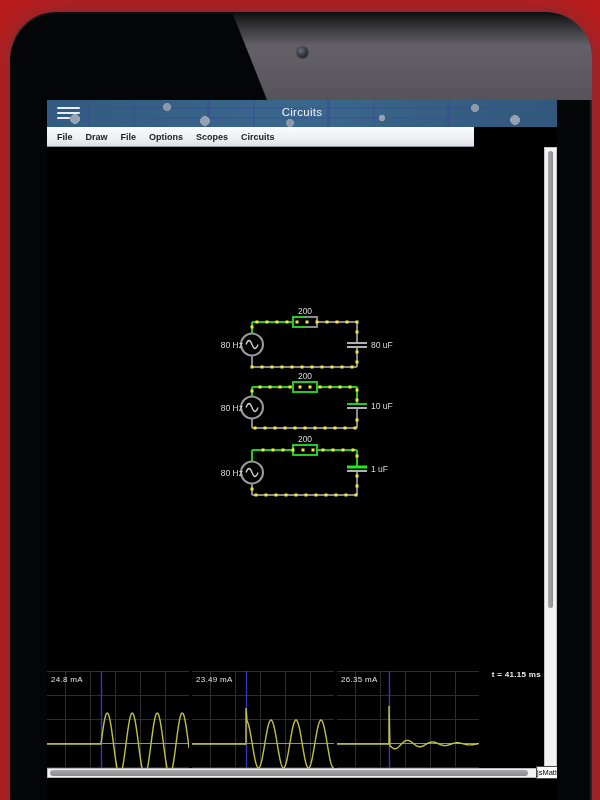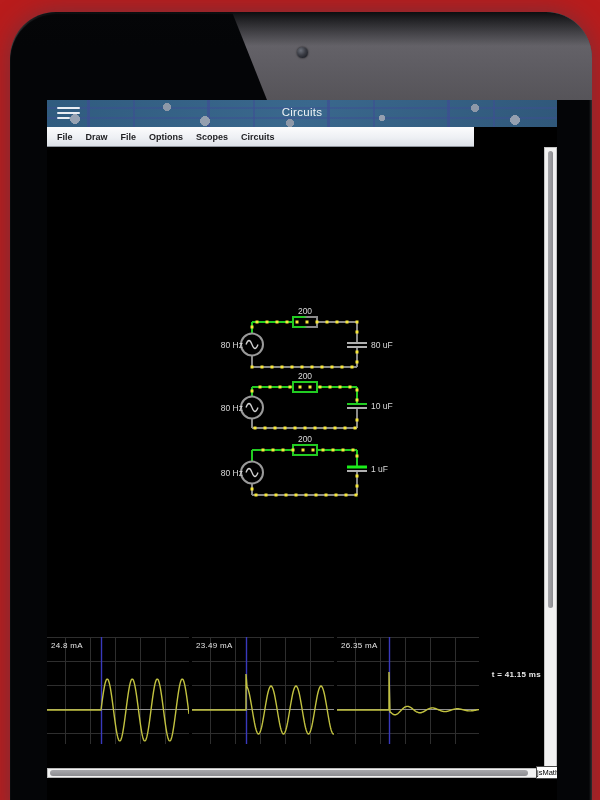--- a/index.html
+++ b/index.html
@@ -43,21 +43,21 @@
   .menubar{position:absolute;left:0;top:27px;width:427px;height:20px;
     background:linear-gradient(180deg,#fcfcfd 0%,#eef0f4 55%,#dde1e7 100%);
     border-bottom:1px solid #8f949c;box-sizing:border-box;
     display:flex;align-items:center;padding-left:10px;gap:13px;}
   .menubar .mi{font-size:9px;font-weight:700;color:#1d1d20;cursor:pointer;}
 
   .canvas{position:absolute;left:0;top:47px;width:510px;height:665px;background:#000;}
   #circuits-svg{position:absolute;left:0;top:0;}
   svg text{font-family:"Liberation Sans",sans-serif;}
 
-  .scope{position:absolute;top:490px;width:142px;height:107px;text-align:right;}
+  .scope{position:absolute;top:524px;width:142px;height:107px;text-align:right;}
   .scope .reading{position:absolute;left:4px;top:4px;font-size:8px;color:#e4e4e4;letter-spacing:.3px;}
   .tlabel{position:absolute;top:523px;right:16px;font-size:8px;color:#eaeaea;letter-spacing:.3px;font-weight:bold;}
 
   .hscroll{position:absolute;left:0;top:621px;width:490px;height:10px;background:#f2f2f2;
     border:1px solid #b9b9b9;box-sizing:border-box;}
   .hthumb{position:absolute;left:2px;top:1px;width:478px;height:6px;background:linear-gradient(180deg,#a8a8ac,#8c8c90);border-radius:3px;}
   .vscroll{position:absolute;left:497px;top:0;width:13px;height:631px;background:#f2f2f2;
     border:1px solid #c4c4c4;box-sizing:border-box;}
   .vthumb{position:absolute;left:3px;top:3px;width:5px;height:457px;background:linear-gradient(90deg,#a8a8ac,#8c8c90);border-radius:3px;}
   .jsmath{position:absolute;left:489px;top:619px;width:23px;height:13px;background:#fff;border:1px solid #4a4a4a;

